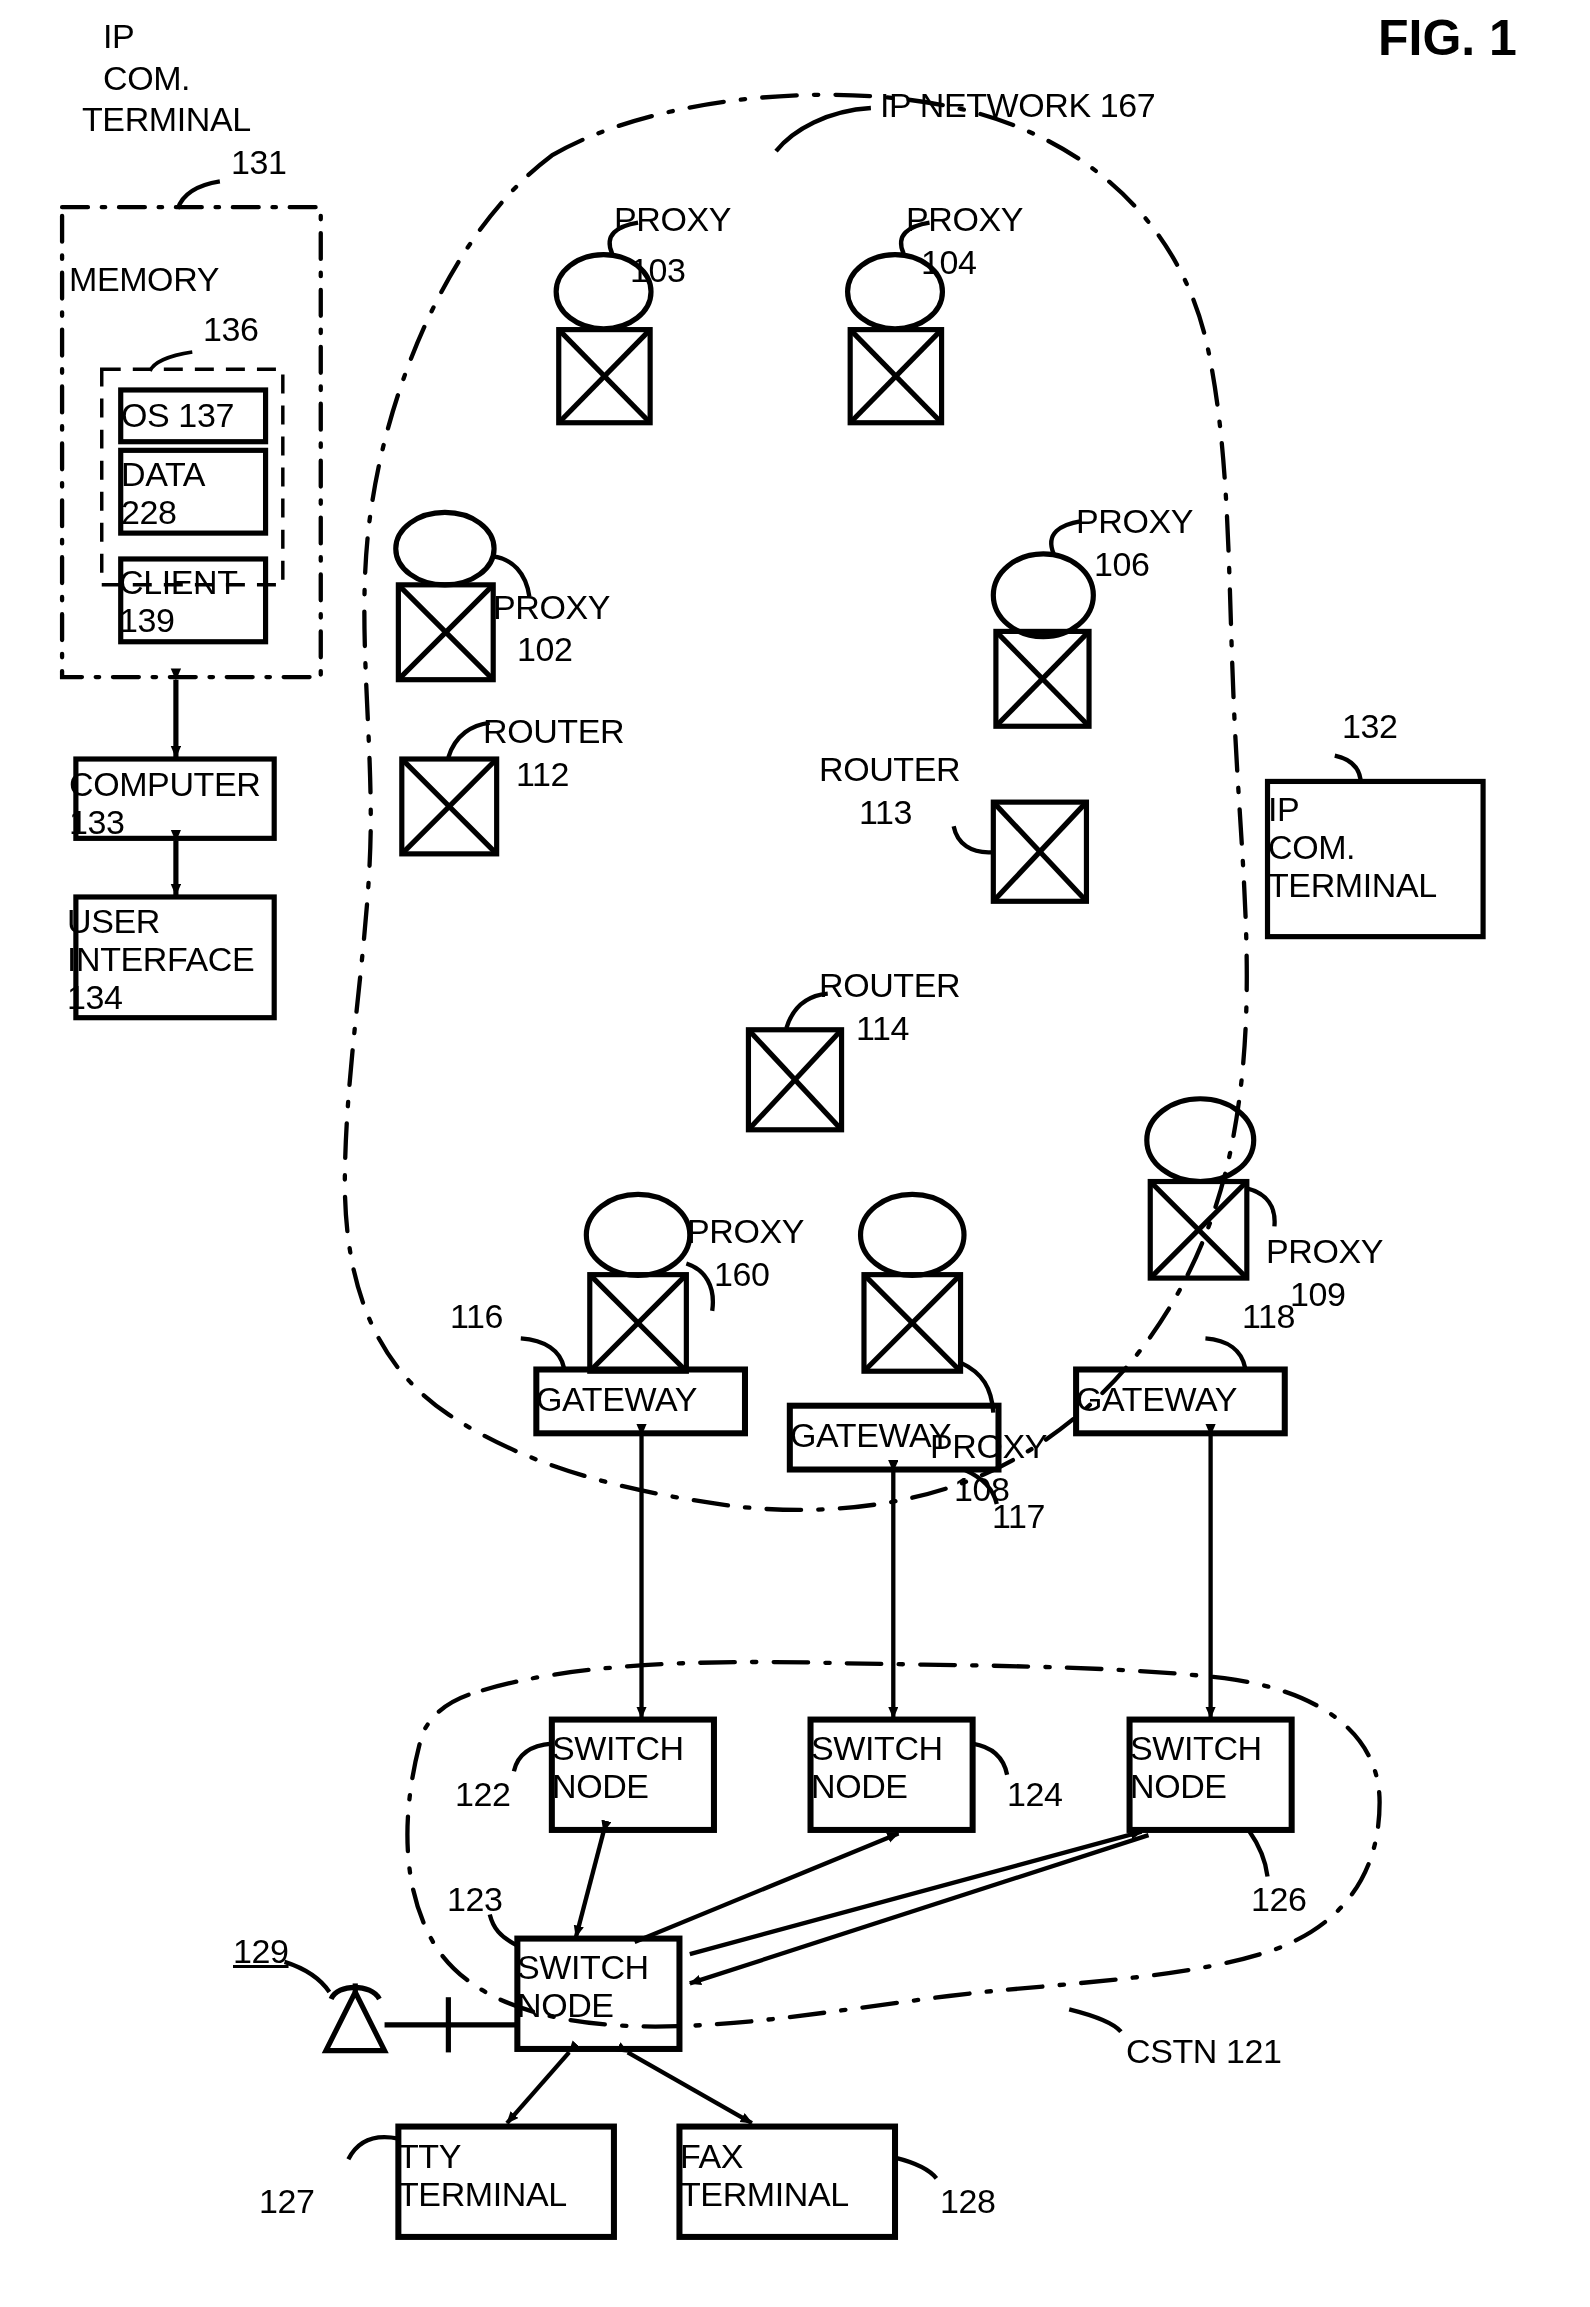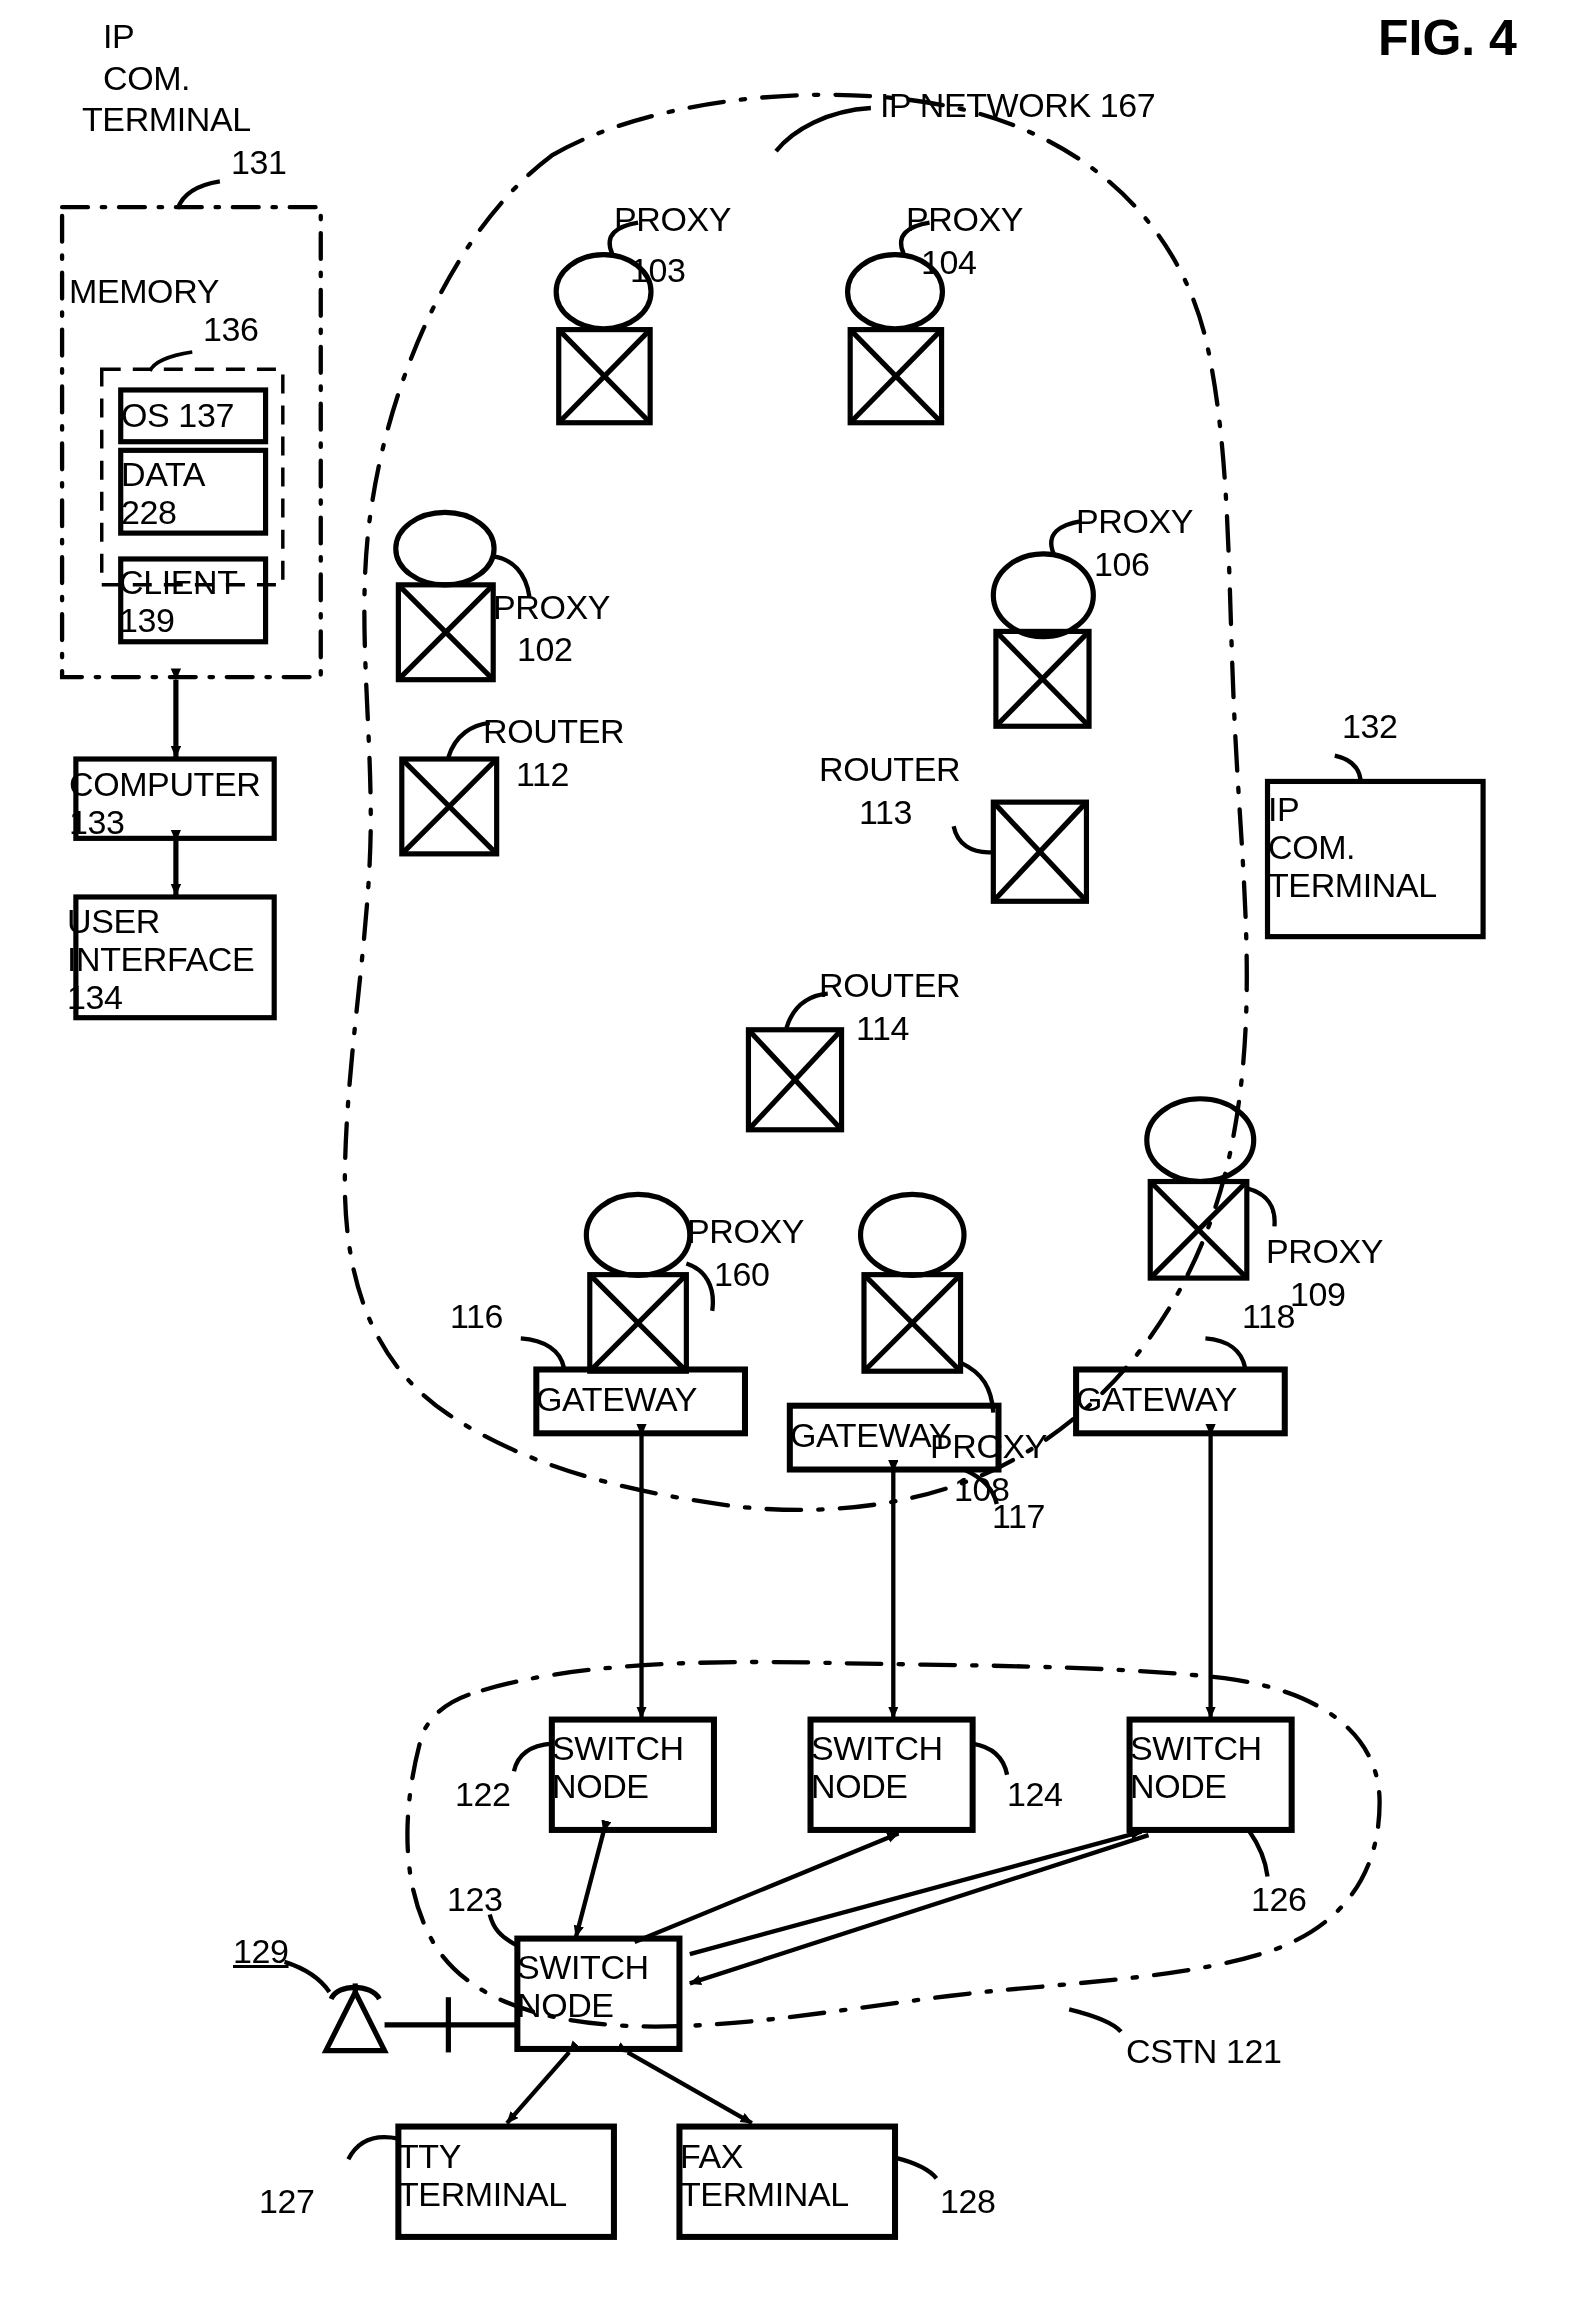--- a/index.html
+++ b/index.html
@@ -249,28 +249,28 @@
     <g stroke-width="5" marker-start="url(#arrH)" marker-end="url(#arrH)">
       <line x1="660" y1="2380" x2="588" y2="2462"></line>
     </g>
     <g stroke-width="5" marker-start="url(#arrH)" marker-end="url(#arrH)">
       <line x1="728" y1="2380" x2="872" y2="2462"></line>
     </g>
 
   </g>
 </svg>
 
-<div class="lbl fig-title" style="left:1378px; top:10.3px;">FIG. 4</div>
+<div class="lbl fig-title" style="left:1378px; top:10.3px;">FIG. 1</div>
 
 <div class="lbl t-md ctr" style="left:103px; top:17px; width:181px;">IP</div>
 <div class="lbl t-md ctr" style="left:103px; top:59px; width:181px;">COM.</div>
 <div class="lbl t-md ctr" style="left:82px; top:100px; width:224px;">TERMINAL</div>
 <div class="lbl t-md" style="left:231px; top:143px;">131</div>
 
-<div class="lbl t-md ctr" style="left:69px; top:272px; width:250px;">MEMORY</div>
+<div class="lbl t-md ctr" style="left:69px; top:260px; width:250px;">MEMORY</div>
 <div class="lbl t-md" style="left:203px; top:310px;">136</div>
 
 <div class="lbl t-md ctr" style="left:121px; top:396px; width:145px;">OS 137</div>
 
 <div class="lbl t-md ctr" style="left: 121px; top: 455px; width: 145px; white-space: pre-line;">DATA
 228</div>
 
 <div class="lbl t-md ctr" style="left: 119px; top: 563px; width: 148px; white-space: pre-line;">CLIENT
 139</div>
 

